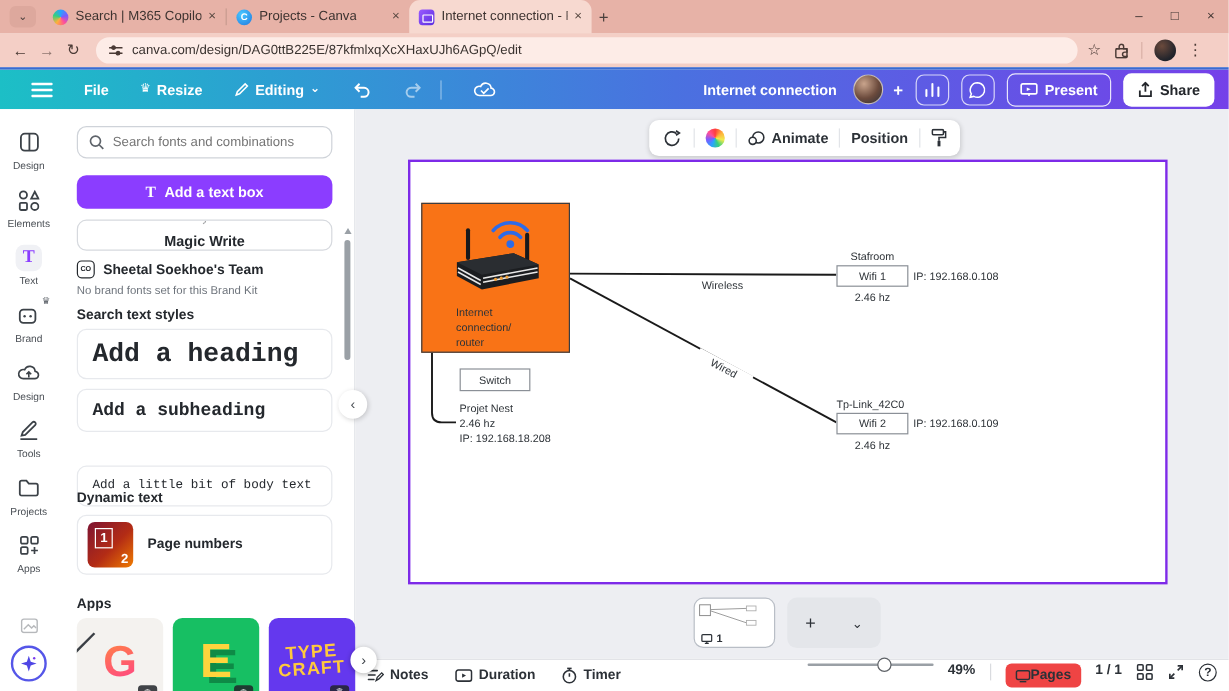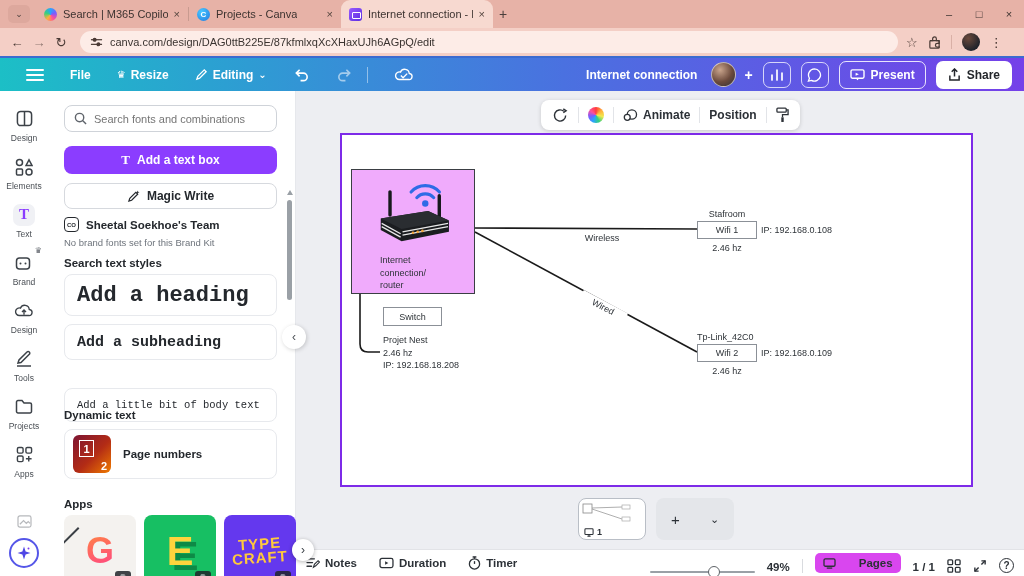--- a/index.html
+++ b/index.html
@@ -51,21 +51,21 @@
   .rail-label { font-size:8.5px; color:#4a4f55; }
   .rail-bottom { margin-top:auto; display:flex; flex-direction:column; align-items:center; gap:10px; padding-bottom:8px; }
   .sparkle-btn { width:30px; height:30px; border-radius:50%; border:2px solid #5556e8; display:flex; align-items:center; justify-content:center; }
   .crown-mini { position:absolute; top:-6px; right:-7px; font-size:8px; color:#5f646b; }
 
   
   .panel { position:absolute; left:48px; top:91px; width:248px; height:485px; background:#fff; border-right:1px solid #e6e8ec; padding:0 16px; z-index:2; }
   .search { position:absolute; left:16px; top:14px; width:213px; height:27px; border:1px solid #cfd3d9; border-radius:8px; display:flex; align-items:center; gap:7px; padding:0 9px; color:#6e747c; }
   .search input { border:none; outline:none; background:transparent; font-size:11px; width:170px; color:#444; font-family:inherit; }
   .btn-primary { position:absolute; left:16px; top:55px; width:213px; height:28px; background:#8b3dff; color:#fff; border-radius:8px; display:flex; align-items:center; justify-content:center; gap:7px; font-weight:700; font-size:12px; }
-  .btn-outline { position:absolute; left:16px; top:92px; width:213px; height:26px; background:#fff; border:1px solid #d6d9de; border-radius:8px; display:flex; align-items:center; justify-content:center; gap:7px; font-weight:700; font-size:12px; color:#24282d; }
+  .btn-outline { position:absolute; left:16px; top:92px; width:213px; height:26px; background:#fff; border:1px solid #d6d9de; border-radius:8px; display:flex; align-items:center; justify-content:center; gap:7px; font-weight:700; font-size:12px; color:#24282d;flex-direction:column; }
   .team-row { position:absolute; left:16px; top:126px; display:flex; align-items:center; gap:7px; font-weight:700; font-size:11.5px; }
   .teamic { width:15px; height:15px; border:1.4px solid #24282d; border-radius:4px; font-size:6px; display:flex; align-items:center; justify-content:center; font-weight:700; }
   .brand-note { position:absolute; left:16px; top:146px; font-size:9.5px; color:#6e747c; }
   .sec-label { font-weight:700; font-size:11.5px; color:#24282d; }
   .style-card { position:absolute; left:16px; width:213px; background:#fff; border:1px solid #e7e9ed; border-radius:8px; display:flex; align-items:center; padding:0 12px; color:#24282d;font-family:Liberation Mono, monospace; }
   .pagenum-card { position:absolute; left:16px; top:338px; width:213px; height:50px; border:1px solid #e7e9ed; border-radius:8px; display:flex; align-items:center; gap:12px; padding:0 8px; }
   .pn-icon { width:38px; height:38px; border-radius:6px; background:linear-gradient(135deg,#7d1432 0%,#b32c15 55%,#f07c00 100%); position:relative; overflow:hidden; }
   .pn-1 { position:absolute; left:6px; top:5px; width:15px; height:17px; border:1px solid #fff; color:#fff; font-size:11px; font-weight:700; display:flex; align-items:center; justify-content:center; }
   .pn-2 { position:absolute; right:4px; bottom:1px; color:#fff; font-size:11px; font-weight:700; }
   .apps-row { position:absolute; left:16px; top:424px; display:flex; gap:8px; }
@@ -86,36 +86,36 @@
   
   .workspace { position:absolute; left:296px; top:91px; width:728px; height:458px; background:#edeef2; overflow:hidden;padding-left:34px; }
   .float-toolbar { position:absolute; left:245px; top:9px; height:30px; background:#fff; border-radius:8px; box-shadow:0 1px 4px rgba(0,0,0,.16); display:flex; align-items:center; gap:9px; padding:0 11px; color:#2c3137; font-size:12px; font-weight:600; }
   .ft-sep { width:1px; height:16px; background:#e2e4e8; }
   .colorwheel { width:16px; height:16px; border-radius:50%; background:conic-gradient(#ff3d3d,#ffb03a,#f2e94e,#35d07f,#29a3ff,#7a5cff,#ff4f9a,#ff3d3d); }
 
   .page { position:absolute; left:44px; top:42px; width:633px; height:354px; background:#fff; border:2px solid #7d2ae8; }
   .page svg.wires { position:absolute; left:0; top:0; }
   .dg { position:absolute; font-size:9px; color:#2e3338; line-height:12.5px; }
   .dbox { position:absolute; border:1px solid #8b9097; background:#fff; font-size:9px; color:#2e3338; display:flex; align-items:center; justify-content:center; }
-  .router-box { position:absolute; left:9px; top:34px; width:124px; height:125px; border:1.5px solid #3a3e43; background:#f0abfc; }
+  .router-box { position:absolute; left:9px; top:34px; width:124px; height:125px; border:1.5px solid #3a3e43; background:#f97316; }
 
   .thumb-card { position:absolute; left:282px; top:407px; width:68px; height:42px; background:#fff; border:1.5px solid #b9bec6; border-radius:8px; padding:3px; }
   .thumb-num { position:absolute; left:5px; bottom:2px; display:flex; align-items:center; gap:3px; font-size:9px; font-weight:700; color:#2c3137; }
   .page-actions { position:absolute; left:360px; top:407px; width:78px; height:42px; background:#e4e6ea; border-radius:8px; display:flex; align-items:center; }
   .pa-btn { flex:1; display:flex; align-items:center; justify-content:center; color:#2c3137; font-size:15px; }
 
   
   .statusbar { position:absolute; left:296px; top:549px; width:728px; height:27px; background:#fff; border-top:1px solid #e2e3e7; display:flex; align-items:center; padding:0 10px; color:#2c3137; }
   .sb-item { display:flex; align-items:center; gap:5px; font-size:11.5px; font-weight:600; margin-right:22px; }
-  .sb-right { margin-left:auto; display:flex; align-items:flex-end; gap:12px; }
+  .sb-right { margin-left:auto; display:flex; align-items:flex-start; gap:12px; }
   .slider { position:relative; width:105px; height:2px; background:#9aa0a6; border-radius:1px; }
   .slider .knob { position:absolute; left:58px; top:-5px; width:12px; height:12px; border-radius:50%; background:#fff; border:1.5px solid #5f6368; }
   .zoom-pct { font-size:11.5px; font-weight:600; }
   .sb-sep { width:1px; height:14px; background:#d9dbdf; }
-  .pages-pill { height:20px; background:#d946ef; border-radius:5px; display:flex; align-items:center; gap:23px; padding:0 8px; font-size:11.5px; font-weight:700; }
+  .pages-pill { height:20px; background:#ef4444; border-radius:5px; display:flex; align-items:center; gap:0; padding:0 8px; font-size:11.5px; font-weight:700; }
   .help-circle { width:15px; height:15px; border:1.4px solid #2c3137; border-radius:50%; display:flex; align-items:center; justify-content:center; font-size:10px; font-weight:700; }
 
   svg { display:block; }
 </style>
 </head>
 <body>
 
 <div class="tabstrip">
   <div class="tab-search-btn">
       <span>⌄</span>

